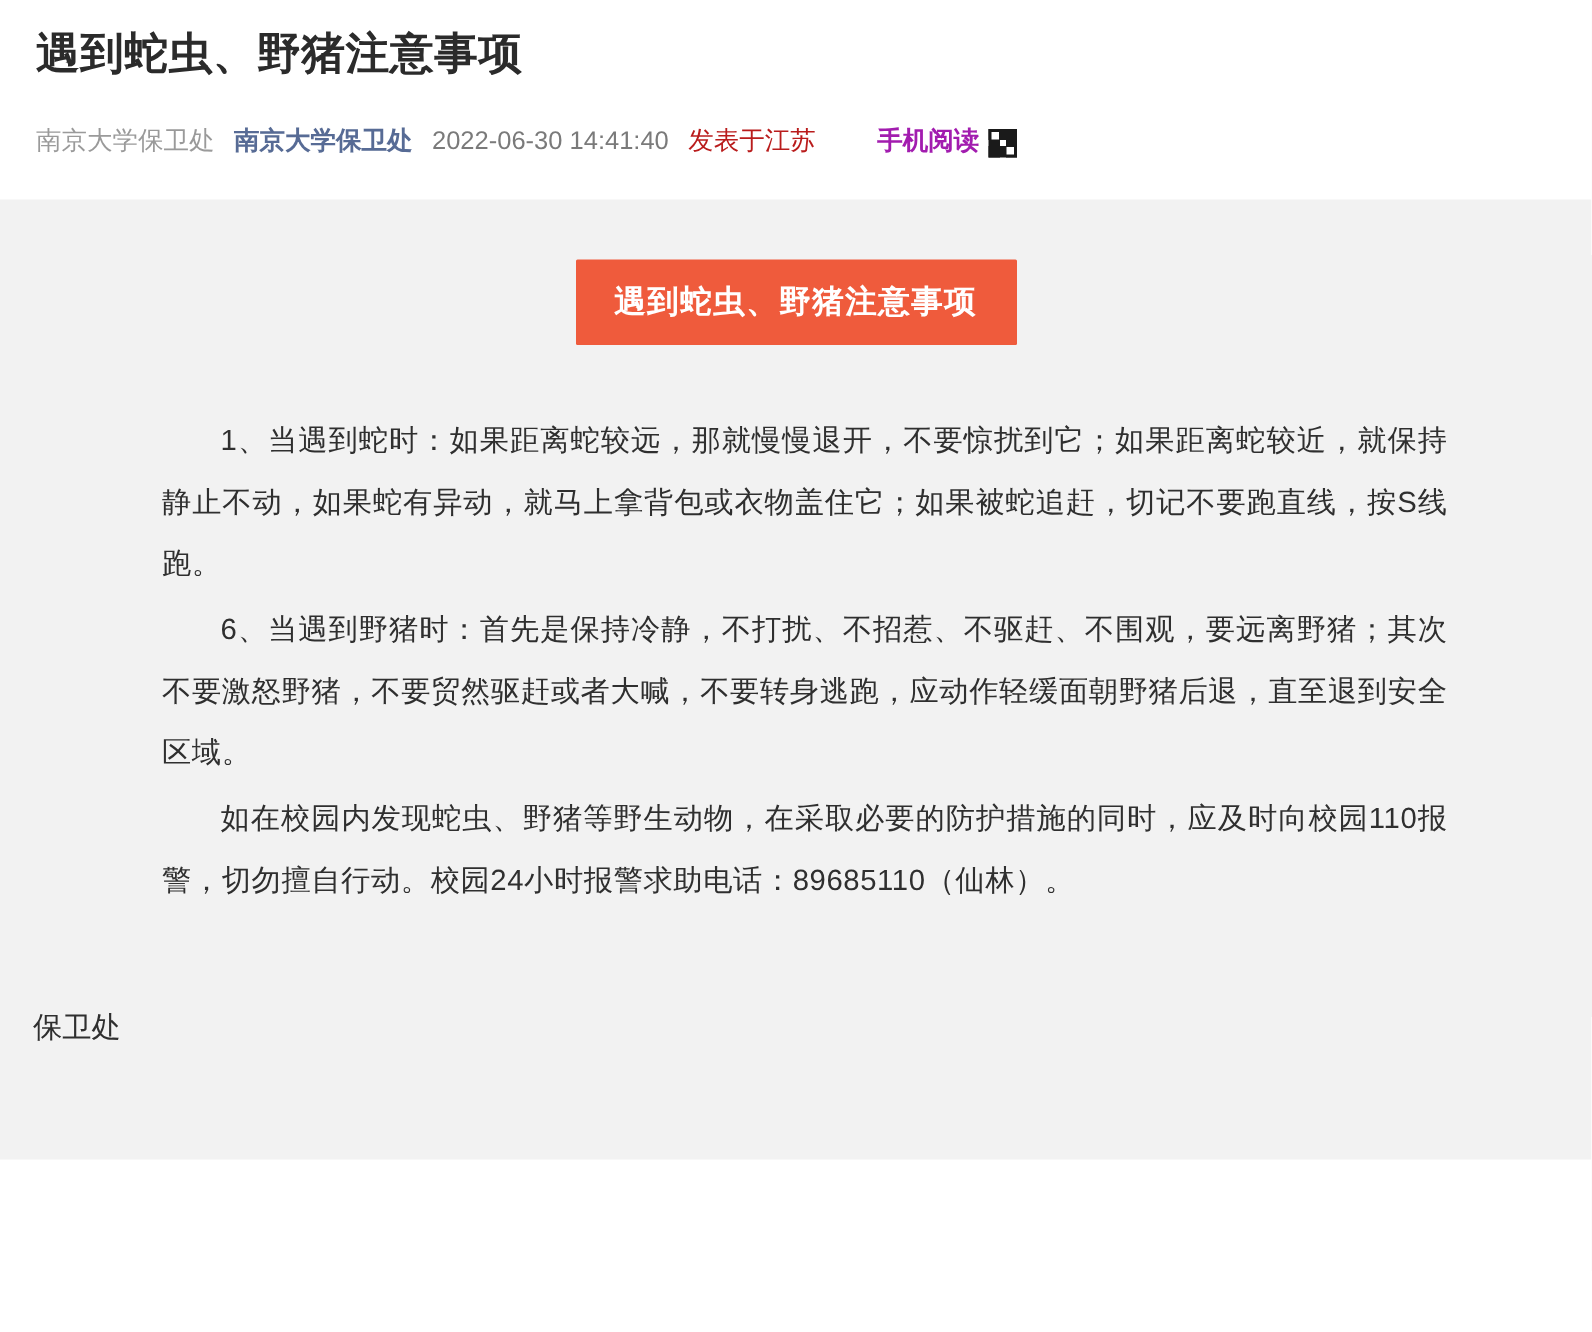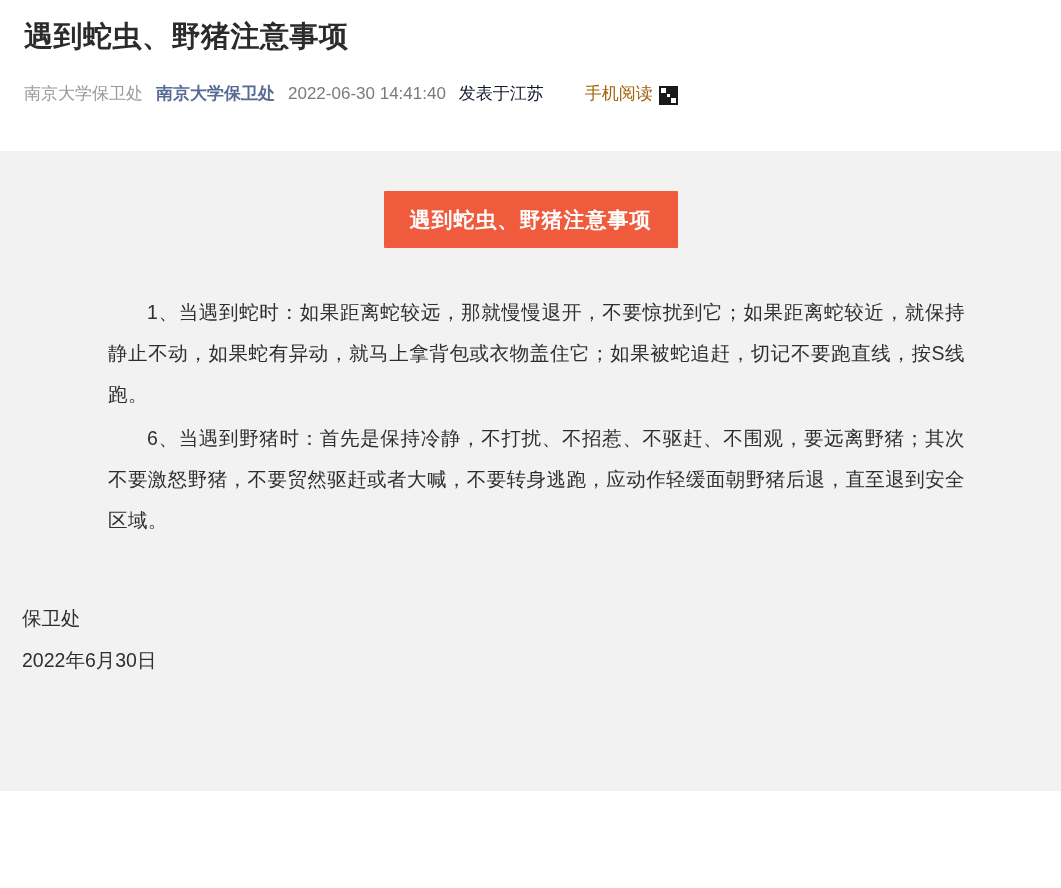--- a/index.html
+++ b/index.html
@@ -34,42 +34,42 @@
     color: #2b2b2b;
     margin: 0 0 26px 0;
     letter-spacing: 0.5px;
   }
   .meta-row {
     display: flex;
     align-items: center;
     flex-wrap: nowrap;
     font-size: 17px;
     color: #9a9a9a;
-    margin-bottom: 46px;
+    margin-bottom: 28px;
     white-space: nowrap;
   }
   .meta-row > * {
     margin-right: 13px;
   }
   .meta-source {
     color: #9a9a9a;
   }
   .meta-account {
     color: #576b95;
     font-weight: bold;
   }
   .meta-date {
     color: #7a7a7a;
   }
   .meta-location {
-    color: #0f172a;
+    color: #b91c1c;
   }
   .meta-mobile-read {
-    color: #a16207;
-    font-weight: normal;
+    color: #a21caf;
+    font-weight: bold;
     margin-left: 28px;
     margin-right: 6px;
   }
   .qr-icon {
     display: inline-block;
     width: 19px;
     height: 19px;
     position: relative;
     top: 2px;
     background-image:
@@ -150,22 +150,22 @@
 
   <div class="content-panel">
 
     <div class="banner-wrap">
       <div class="banner">遇到蛇虫、野猪注意事项</div>
     </div>
 
     <div class="body-text">
       <p>1、当遇到蛇时：如果距离蛇较远，那就慢慢退开，不要惊扰到它；如果距离蛇较近，就保持静止不动，如果蛇有异动，就马上拿背包或衣物盖住它；如果被蛇追赶，切记不要跑直线，按S线跑。</p>
       <p>6、当遇到野猪时：首先是保持冷静，不打扰、不招惹、不驱赶、不围观，要远离野猪；其次不要激怒野猪，不要贸然驱赶或者大喊，不要转身逃跑，应动作轻缓面朝野猪后退，直至退到安全区域。</p>
+      <p>如在校园内发现蛇虫、野猪等野生动物，在采取必要的防护措施的同时，应及时向校园110报警，切勿擅自行动。校园24小时报警求助电话：89685110（仙林）。</p>
     </div>
 
     <div class="signature">
       <div>保卫处</div>
-      <div>2022年6月30日</div>
     </div>
 
   </div>
 
 </div>
 
 </body></html>

